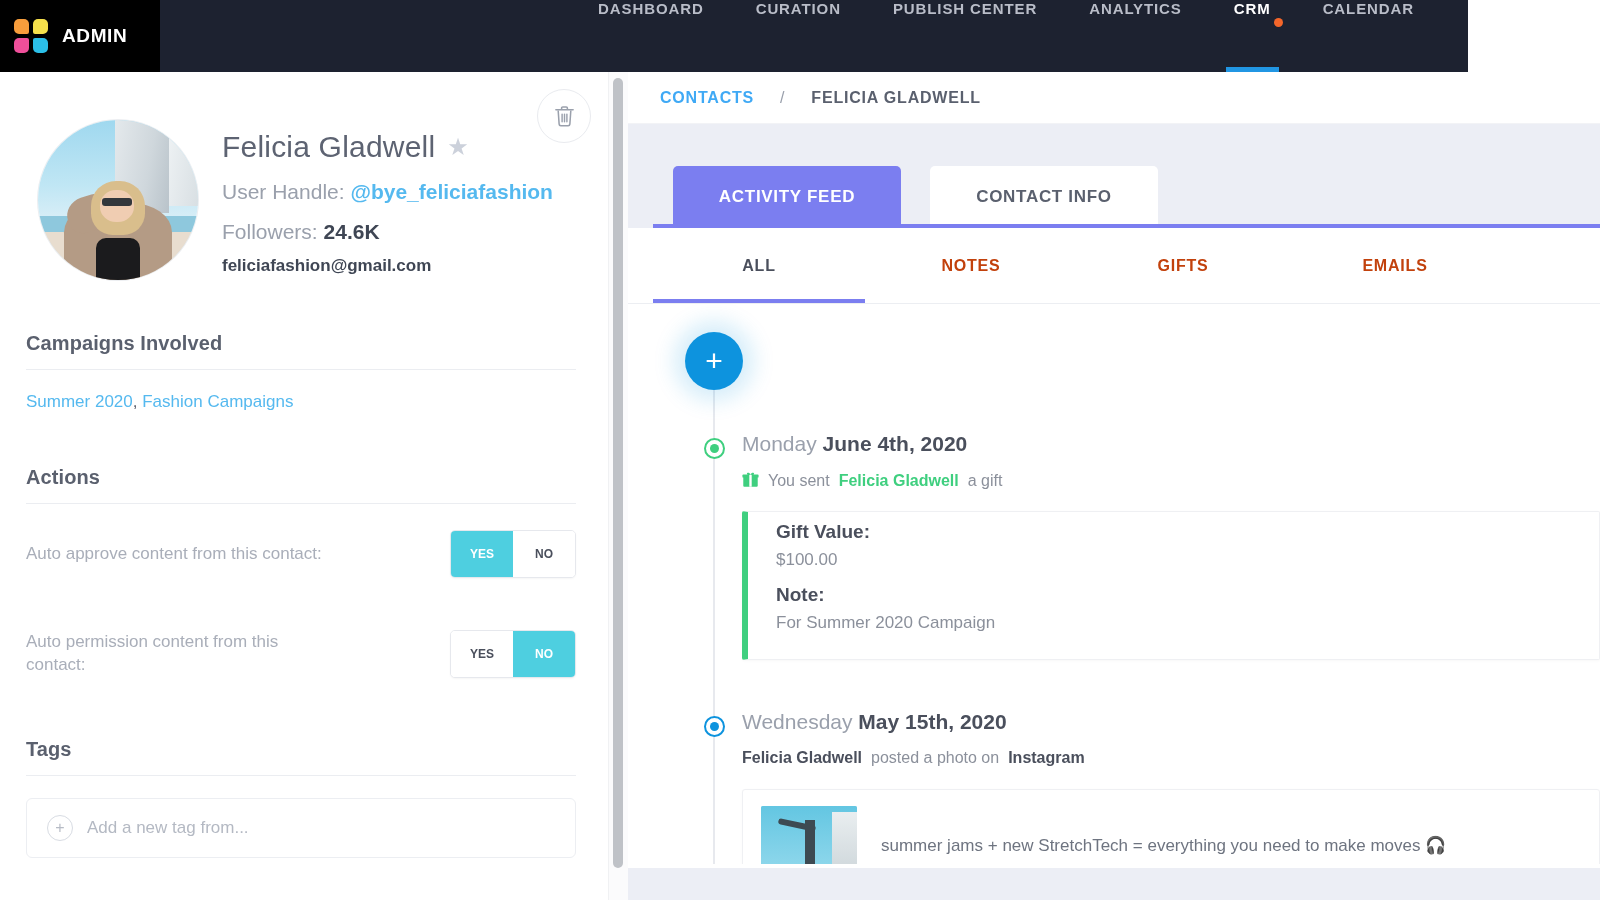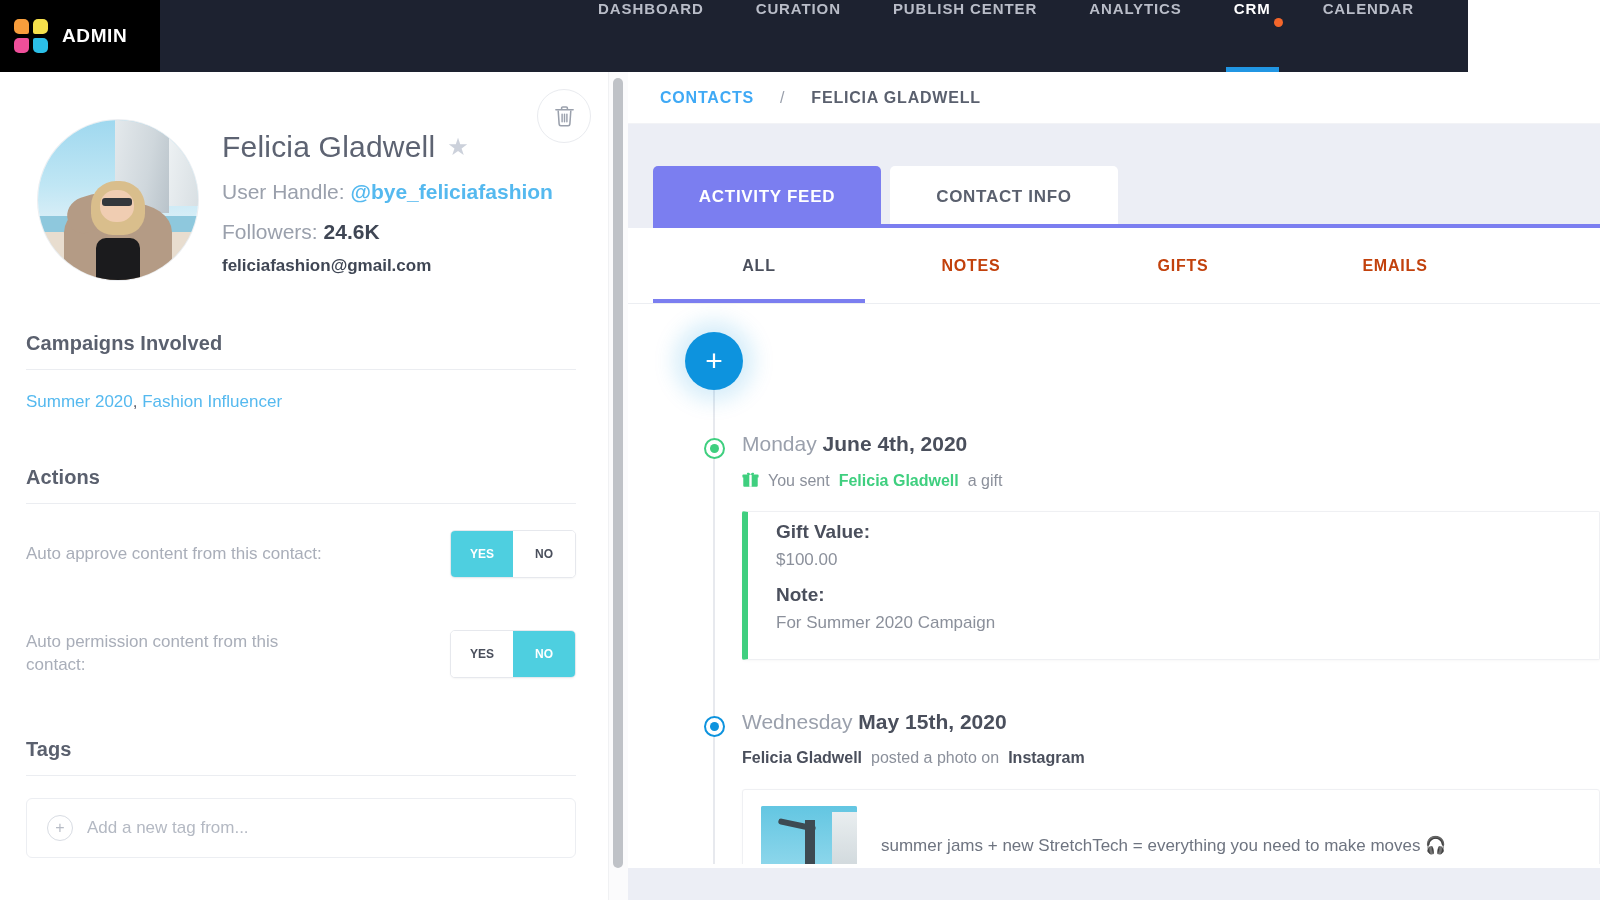--- a/index.html
+++ b/index.html
@@ -154,21 +154,21 @@
     font-weight:600; border-bottom:1px solid #f2f3f6;
   }
   .crumbbar .c1{ color:#3fa9f5; cursor:pointer; }
   .crumbbar .sep{ color:#9aa0ac; font-weight:400; }
   .crumbbar .c2{ color:#5a606e; }
 
   .tabsrow{ padding:42px 0 0 25px; display:flex; align-items:flex-end; gap:9px; position:relative;}
   .tab{
     width:228px; height:62px; display:flex; align-items:center; justify-content:center;
     font-size:17px; font-weight:700; letter-spacing:.7px; border-radius:5px 5px 0 0;
-    cursor:pointer; background:#fff; color:#5a606e;
+    cursor:pointer; background:#fff; color:#5a606e;margin-left:20px;
   }
   .tab.active{ background:#7b7ef0; color:#fff; }
   .tabs-underline{
     position:absolute; left:25px; right:0; bottom:0; height:4px; background:#7b7ef0;
   }
 
   .panel{ background:#fff; margin:0; height:640px; position:relative; }
   .subtabs{
     display:flex; align-items:center; height:76px; padding-left:25px;
     border-bottom:1px solid #eceef2; position:relative;
@@ -313,21 +313,21 @@
           <span>Followers:</span>
           <b>24.6K</b>
         </div>
         <div class="pmail">feliciafashion@gmail.com</div>
       </div>
     </div>
 
     <div class="sec sec-campaigns">
       <div class="sec-h">Campaigns Involved</div>
       <div class="camp-list">
-        <a href="#">Summer 2020</a><span>, </span><a href="#">Fashion Influencer</a>
+        <a href="#">Summer 2020</a><span>, </span><a href="#">Fashion Campaigns</a>
       </div>
     </div>
 
     <div class="sec sec-actions">
       <div class="sec-h">Actions</div>
 
       <div class="action-row">
         <div class="lbl">Auto approve content from this contact:</div>
         <div class="toggle">
           <div class="on">YES</div>

